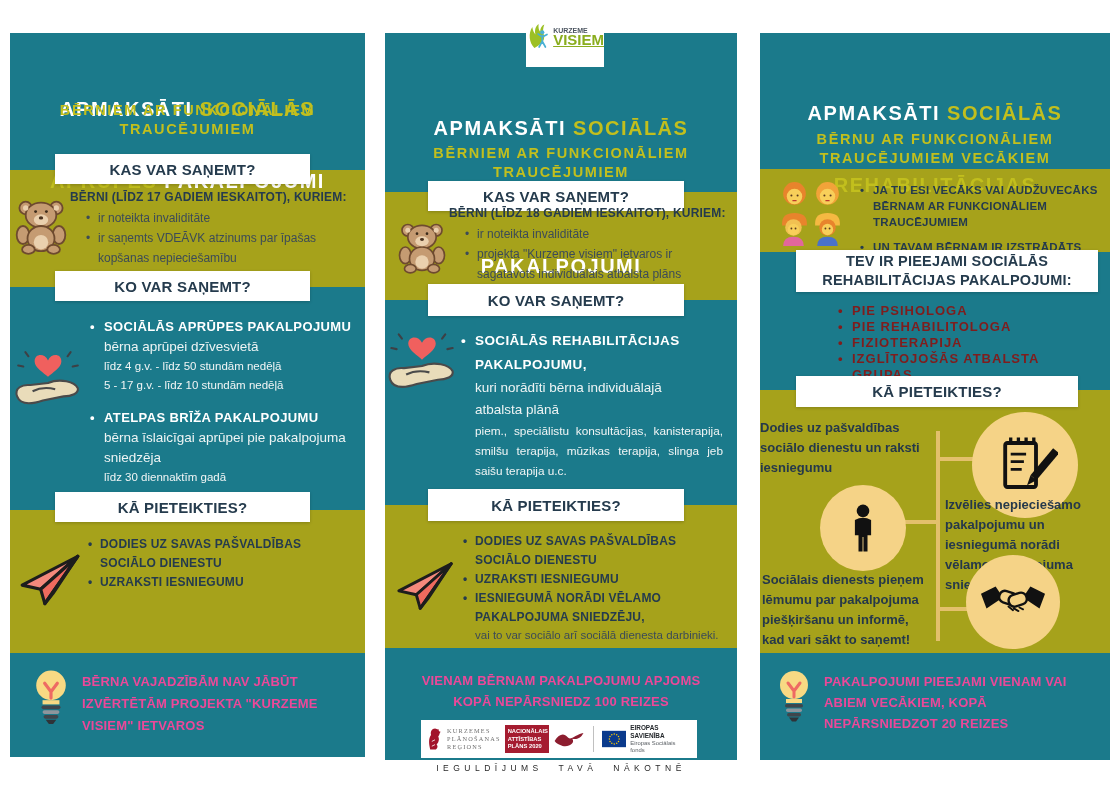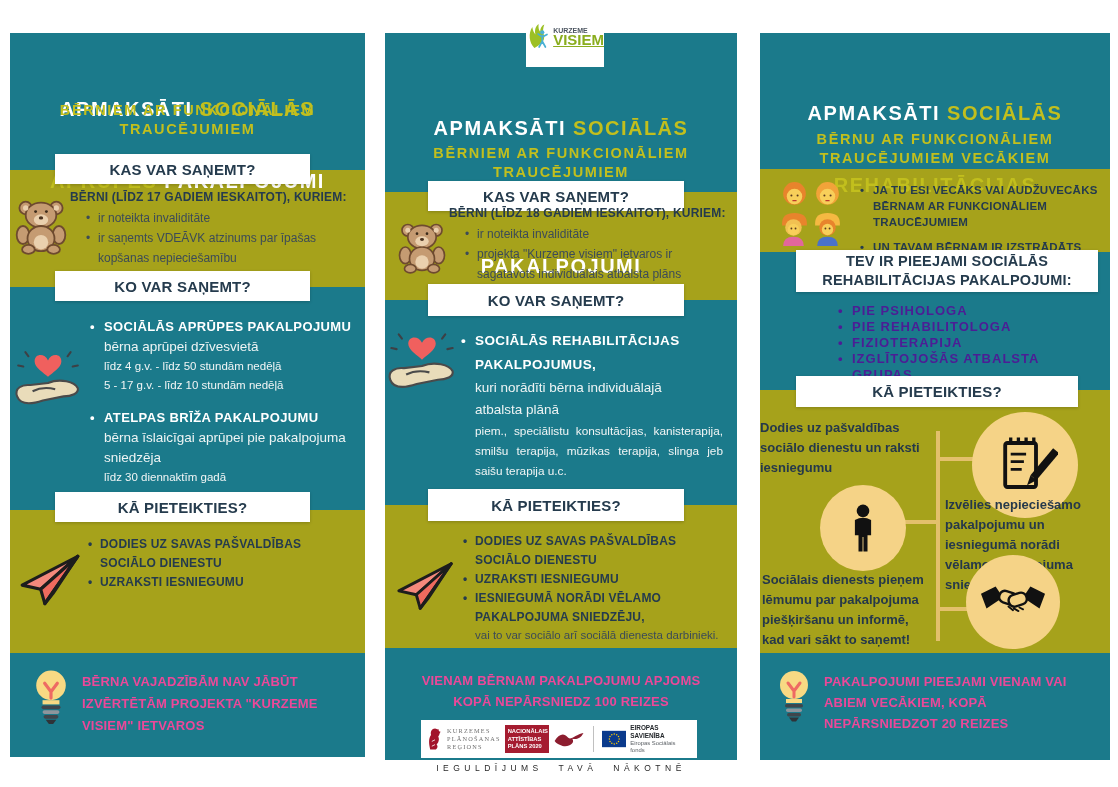--- a/index.html
+++ b/index.html
@@ -27,21 +27,21 @@
   .svc-name{position:relative;font-weight:bold;font-size:13px;letter-spacing:.4px;line-height:21px;padding-left:14px;}
   .svc-name::before{content:"•";position:absolute;left:0;}
   .svc-desc{font-size:13.5px;line-height:20px;color:#eef4f4;padding-left:14px;}
   .svc-det{font-size:11.5px;line-height:19px;color:#f1f5f5;padding-left:14px;}
   .note-text{color:#ec4899;font-weight:bold;font-size:13px;line-height:22px;letter-spacing:.2px;}
   .circle{position:absolute;background:#f5d387;border-radius:50%;display:flex;
           align-items:center;justify-content:center;}
   .step{position:absolute;font-size:13px;font-weight:bold;color:#25384a;line-height:20px;}
   .conn{position:absolute;background:#e3c06c;}
   .wlist{list-style:none;margin:0;padding:0 0 0 6px;}
-  .wlist li{position:relative;color:#4c1d95;font-weight:bold;font-size:13px;letter-spacing:1px;
+  .wlist li{position:relative;color:#7f1d1d;font-weight:bold;font-size:13px;letter-spacing:1px;
             line-height:16px;padding-left:14px;}
   .wlist li::before{content:"•";position:absolute;left:0;}
   .ivy{position:relative;font-size:11.5px;font-weight:bold;color:#253b4d;line-height:16px;
        padding-left:13px;margin-bottom:9px;letter-spacing:.2px;}
   .ivy::before{content:"•";position:absolute;left:0;}
   .logo-box{position:absolute;background:#fff;display:flex;align-items:center;justify-content:center;gap:3px;}
   .logo-txt1{font-size:7px;font-weight:bold;color:#4c5560;line-height:8px;}
   .logo-txt2{font-size:15px;font-weight:bold;color:#8aad1e;line-height:10px;text-decoration:underline;}
   .strip{position:absolute;background:#fff;display:flex;align-items:center;padding:0 6px;gap:4px;}
   .kpr{font-family:"Liberation Serif",serif;font-size:6.3px;letter-spacing:1.2px;color:#6f6f6f;line-height:8px;}
@@ -221,21 +221,21 @@
       <svg width="74" height="84" viewBox="0 0 70 70">
         <g stroke="#3d4045" stroke-width="2" stroke-linecap="round">
           <path d="M16,10 l-3,-4 M54,10 l3,-4 M11,20 l-5,-1 M59,20 l5,-1"></path>
         </g>
         <path d="M35,14 c-3,-7 -13,-7 -13,1 c0,6 9,11 13,15 c4,-4 13,-9 13,-15 c0,-8 -10,-8 -13,-1 Z" fill="#f0605e"></path>
         <path d="M5,49 C2,41 10,37 18,38 L35,36 C47,31 61,35 64,41 C65,46 58,49 50,49 L30,53 C18,57 8,57 5,49 Z" fill="#e9dcba" stroke="#4a4a4a" stroke-width="2"></path>
         <path d="M20,44 q10,-5 22,-2" fill="none" stroke="#4a4a4a" stroke-width="2"></path>
       </svg>
     </span>
     <div class="abs svc" style="left:76px;top:296px;width:266px">
-      <div class="svc-name" style="width:220px;line-height:24px;font-size:13.5px">SOCIĀLĀS REHABILITĀCIJAS PAKALPOJUMUS,</div>
+      <div class="svc-name" style="width:220px;line-height:24px;font-size:13.5px">SOCIĀLĀS REHABILITĀCIJAS PAKALPOJUMU,</div>
       <div class="svc-desc" style="width:200px;line-height:22px">kuri norādīti bērna individuālajā atbalsta plānā</div>
       <div class="svc-det" style="padding-left:14px;width:248px;font-size:11.8px;line-height:20px;text-align:justify">piem., speciālistu konsultācijas, kanisterapija, smilšu terapija, mūzikas terapija, slinga jeb saišu terapija u.c.</div>
     </div>
 
     <div class="hbox" style="left:43px;top:456px;width:256px;height:32px">KĀ PIETEIKTIES?</div>
 
     <span class="abs" style="left:10px;top:520px">
       <svg width="62" height="68" viewBox="0 0 64 56">
         <g stroke="#1d1d1d" stroke-width="3" stroke-linejoin="round">
           <polygon points="58,4 4,32 22,36" fill="#f4897c"></polygon>

